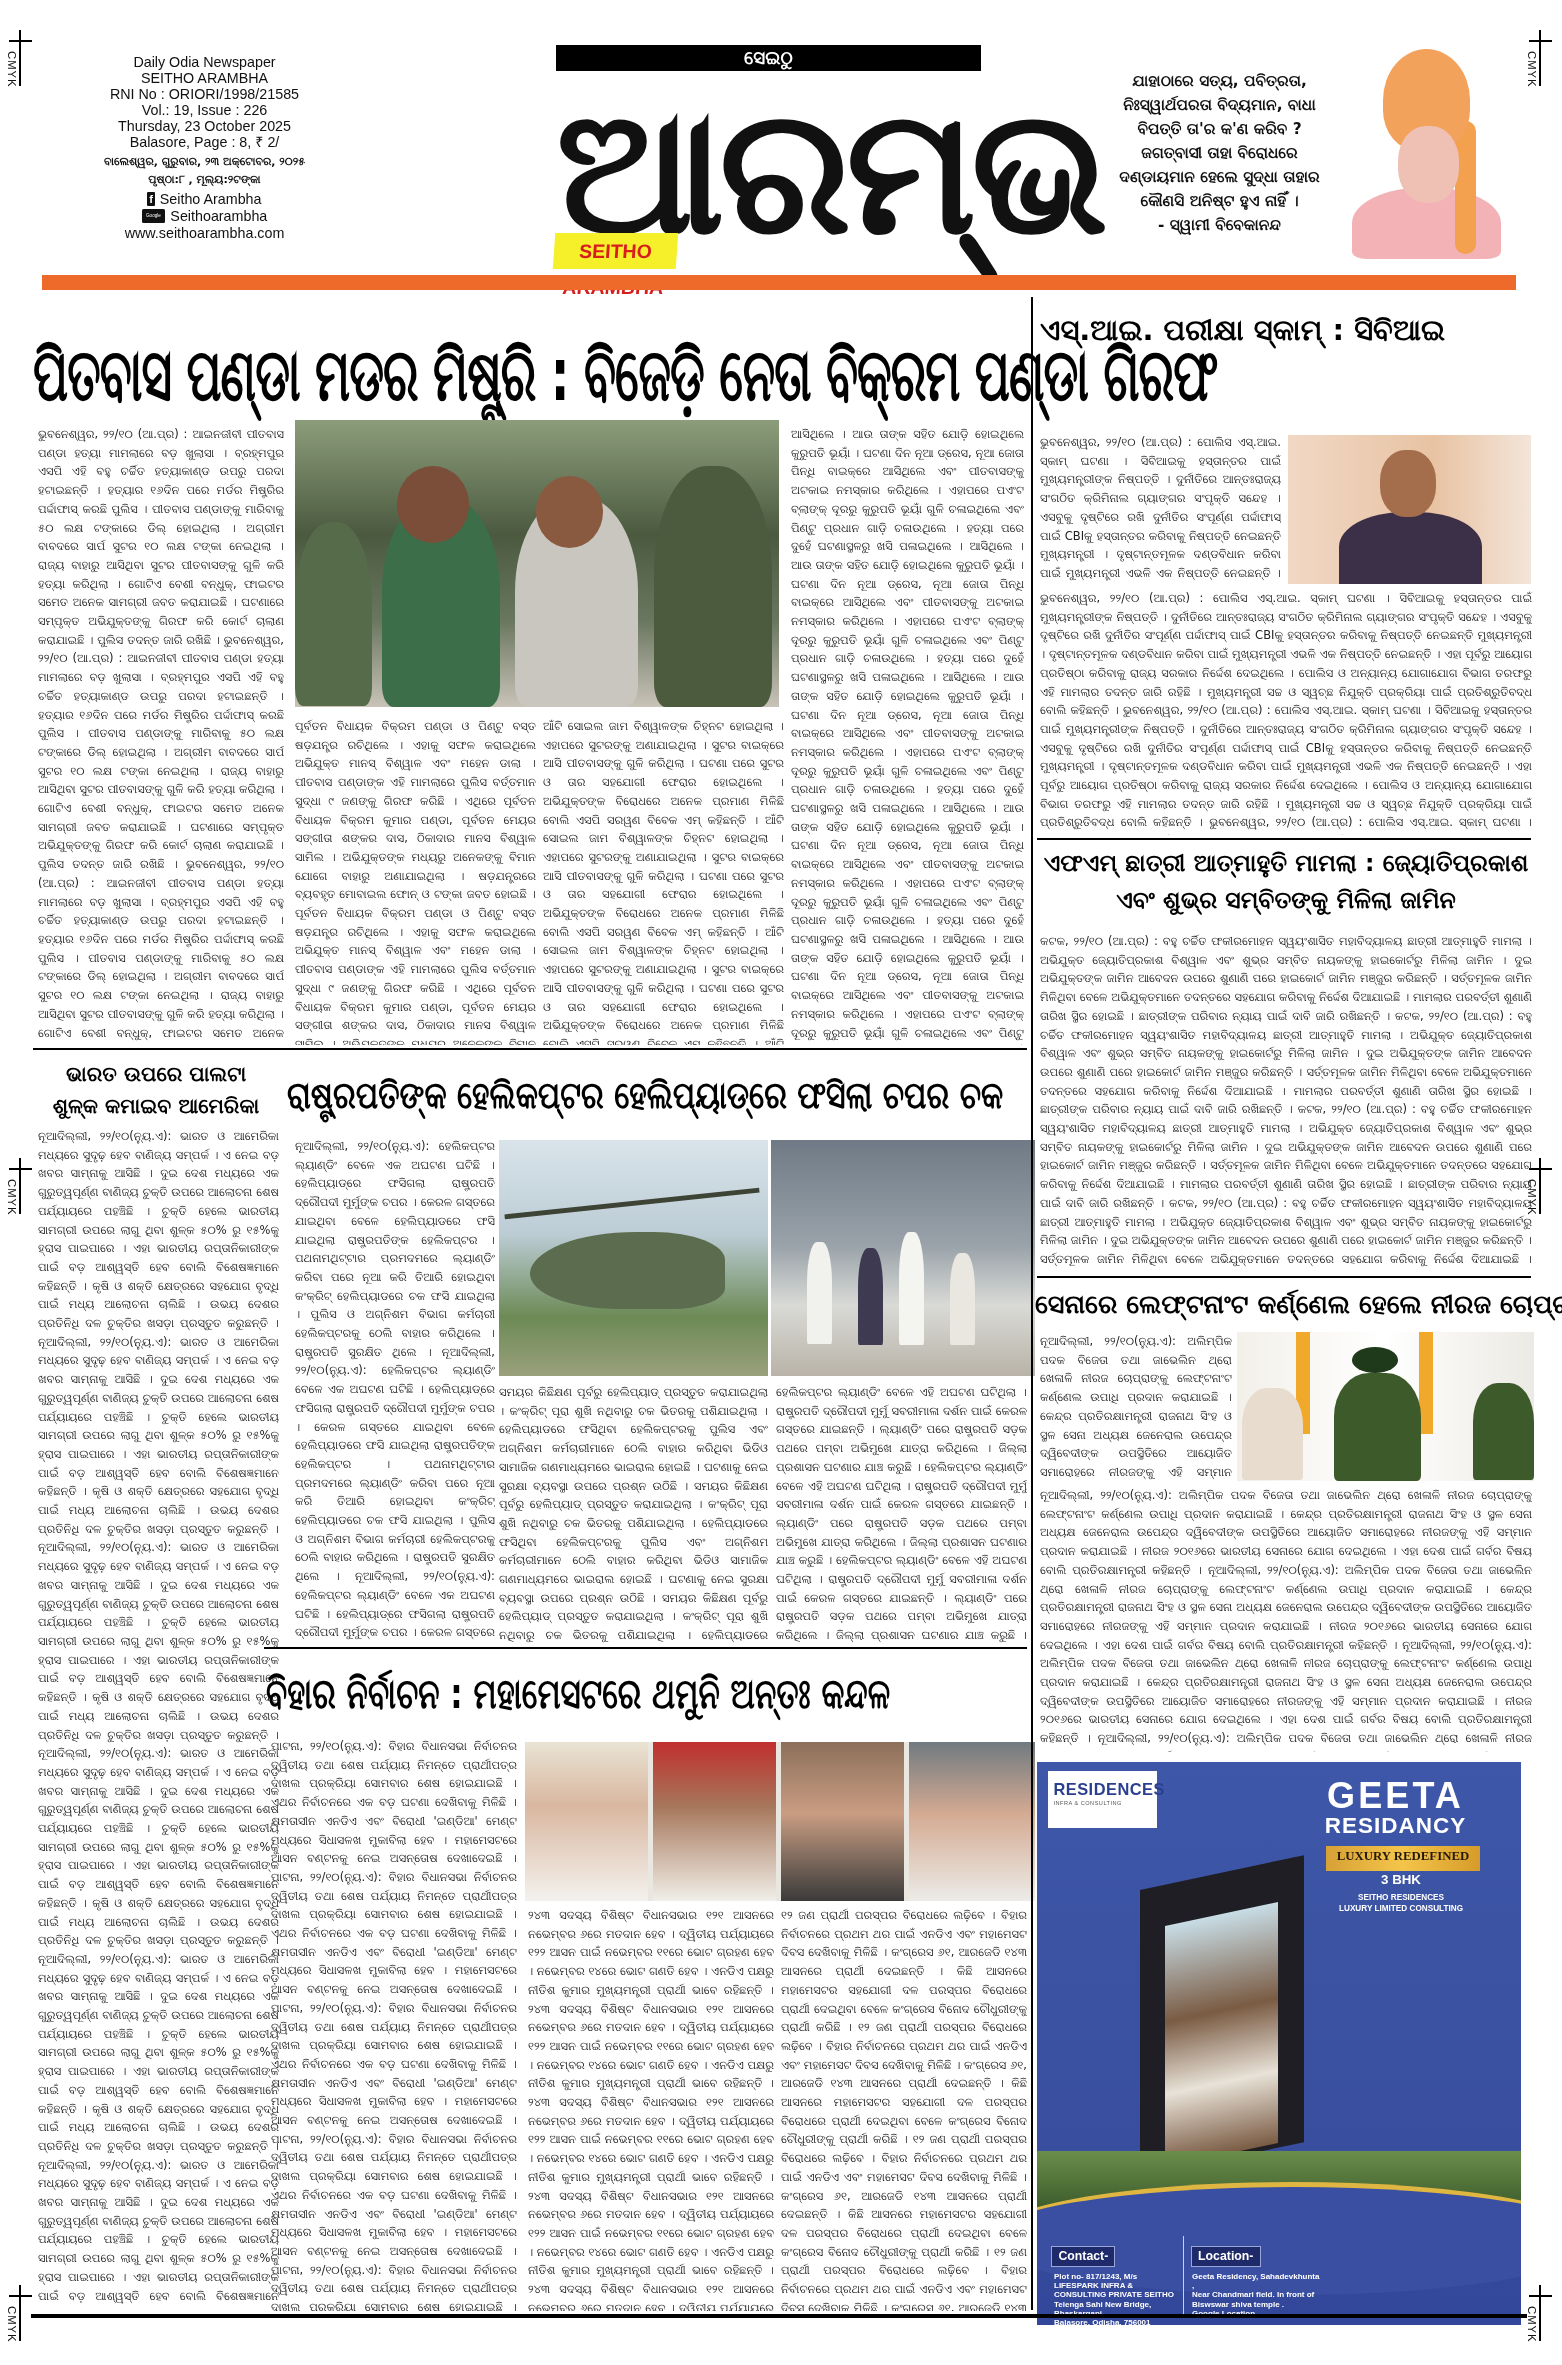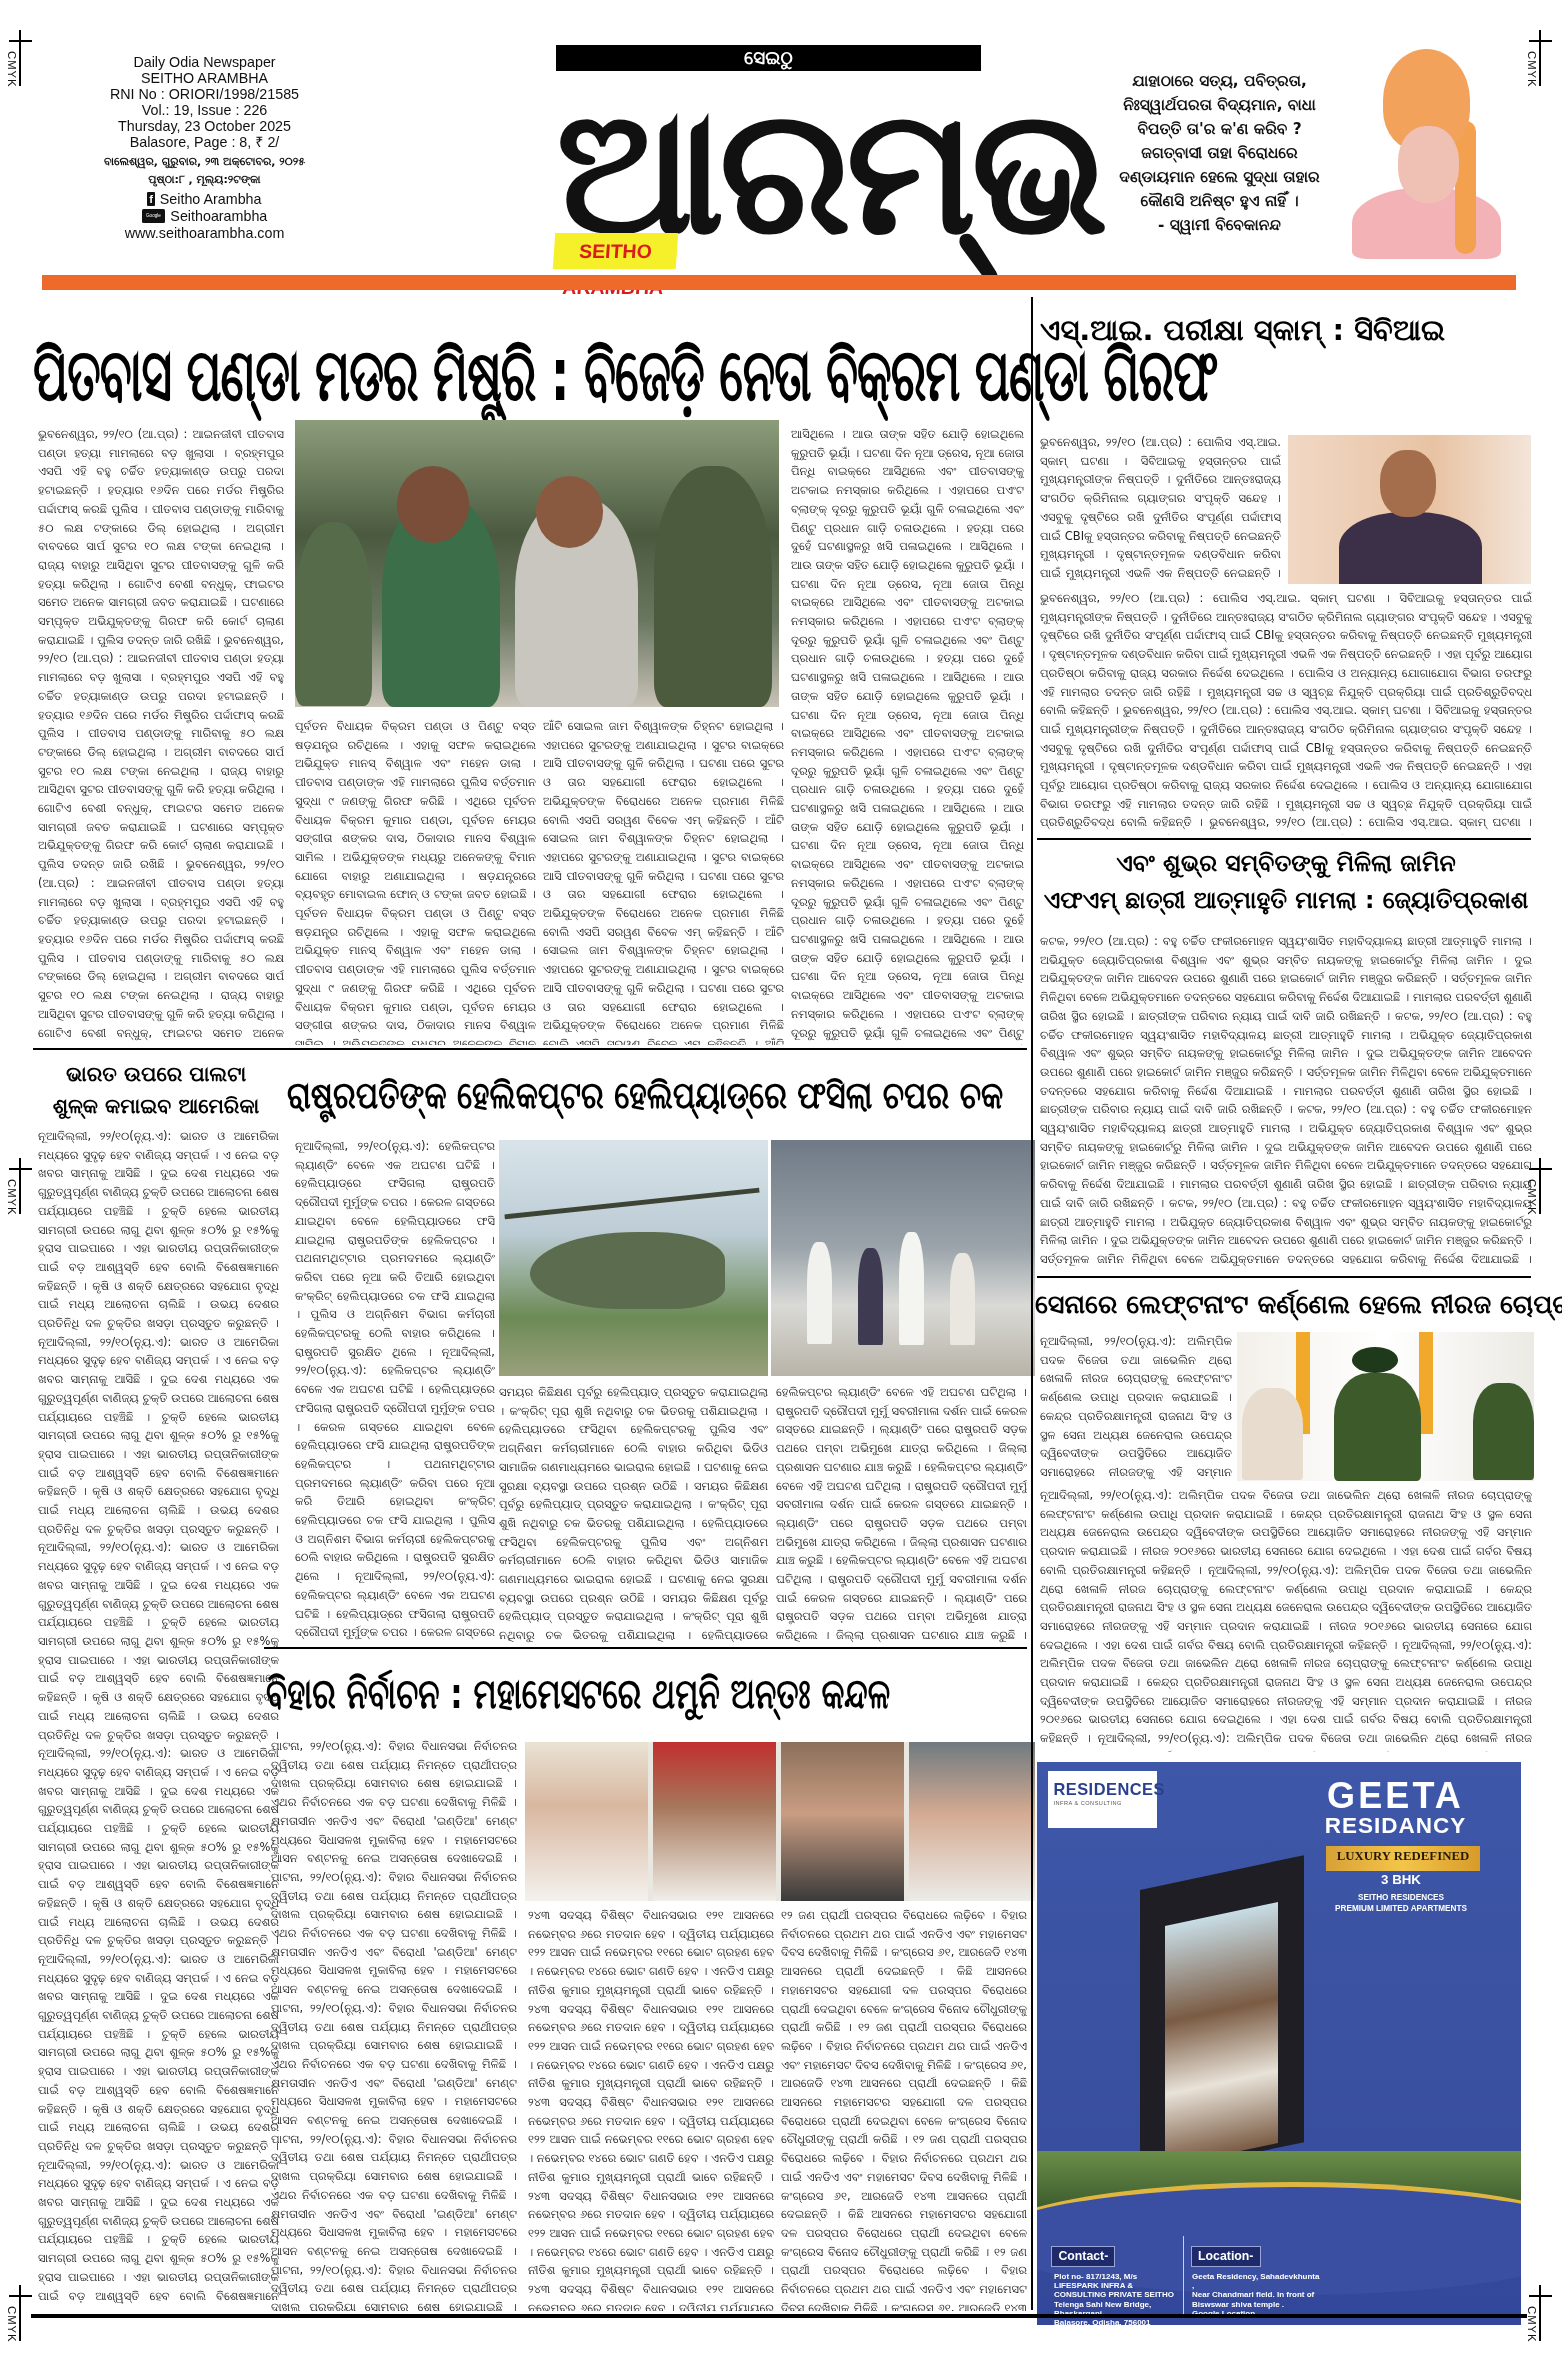--- a/index.html
+++ b/index.html
@@ -199,22 +199,22 @@
 </div>
 <div class="photo ph-cm">
   <div class="coat"></div>
     <div class="head"></div>
 </div>
 <div class="abs col" style="left:1040px;top:589px;width:492px;height:246px;">
   <p>ଭୁବନେଶ୍ୱର, ୨୨/୧୦ (ଆ.ପ୍ର) : ପୋଲିସ ଏସ୍.ଆଇ. ସ୍କାମ୍ ଘଟଣା । ସିବିଆଇକୁ ହସ୍ତାନ୍ତର ପାଇଁ ମୁଖ୍ୟମନ୍ତ୍ରୀଙ୍କ ନିଷ୍ପତ୍ତି । ଦୁର୍ନୀତିରେ ଆନ୍ତଃରାଜ୍ୟ ସଂଗଠିତ କ୍ରିମିନାଲ ଗ୍ୟାଙ୍ଗର ସଂପୃକ୍ତି ସନ୍ଦେହ । ଏସବୁକୁ ଦୃଷ୍ଟିରେ ରଖି ଦୁର୍ନୀତିର ସଂପୂର୍ଣ୍ଣ ପର୍ଦ୍ଦାଫାସ୍ ପାଇଁ CBIକୁ ହସ୍ତାନ୍ତର କରିବାକୁ ନିଷ୍ପତ୍ତି ନେଇଛନ୍ତି ମୁଖ୍ୟମନ୍ତ୍ରୀ । ଦୃଷ୍ଟାନ୍ତମୂଳକ ଦଣ୍ଡବିଧାନ କରିବା ପାଇଁ ମୁଖ୍ୟମନ୍ତ୍ରୀ ଏଭଳି ଏକ ନିଷ୍ପତ୍ତି ନେଇଛନ୍ତି । ଏହା ପୂର୍ବରୁ ଆୟୋଗ ପ୍ରତିଷ୍ଠା କରିବାକୁ ରାଜ୍ୟ ସରକାର ନିର୍ଦ୍ଦେଶ ଦେଇଥିଲେ । ପୋଲିସ ଓ ଅନ୍ୟାନ୍ୟ ଯୋଗାଯୋଗ ବିଭାଗ ତରଫରୁ ଏହି ମାମଲାର ତଦନ୍ତ ଜାରି ରହିଛି । ମୁଖ୍ୟମନ୍ତ୍ରୀ ସଚ୍ଚ ଓ ସ୍ୱଚ୍ଛ ନିଯୁକ୍ତି ପ୍ରକ୍ରିୟା ପାଇଁ ପ୍ରତିଶ୍ରୁତିବଦ୍ଧ ବୋଲି କହିଛନ୍ତି । ଭୁବନେଶ୍ୱର, ୨୨/୧୦ (ଆ.ପ୍ର) : ପୋଲିସ ଏସ୍.ଆଇ. ସ୍କାମ୍ ଘଟଣା । ସିବିଆଇକୁ ହସ୍ତାନ୍ତର ପାଇଁ ମୁଖ୍ୟମନ୍ତ୍ରୀଙ୍କ ନିଷ୍ପତ୍ତି । ଦୁର୍ନୀତିରେ ଆନ୍ତଃରାଜ୍ୟ ସଂଗଠିତ କ୍ରିମିନାଲ ଗ୍ୟାଙ୍ଗର ସଂପୃକ୍ତି ସନ୍ଦେହ । ଏସବୁକୁ ଦୃଷ୍ଟିରେ ରଖି ଦୁର୍ନୀତିର ସଂପୂର୍ଣ୍ଣ ପର୍ଦ୍ଦାଫାସ୍ ପାଇଁ CBIକୁ ହସ୍ତାନ୍ତର କରିବାକୁ ନିଷ୍ପତ୍ତି ନେଇଛନ୍ତି ମୁଖ୍ୟମନ୍ତ୍ରୀ । ଦୃଷ୍ଟାନ୍ତମୂଳକ ଦଣ୍ଡବିଧାନ କରିବା ପାଇଁ ମୁଖ୍ୟମନ୍ତ୍ରୀ ଏଭଳି ଏକ ନିଷ୍ପତ୍ତି ନେଇଛନ୍ତି । ଏହା ପୂର୍ବରୁ ଆୟୋଗ ପ୍ରତିଷ୍ଠା କରିବାକୁ ରାଜ୍ୟ ସରକାର ନିର୍ଦ୍ଦେଶ ଦେଇଥିଲେ । ପୋଲିସ ଓ ଅନ୍ୟାନ୍ୟ ଯୋଗାଯୋଗ ବିଭାଗ ତରଫରୁ ଏହି ମାମଲାର ତଦନ୍ତ ଜାରି ରହିଛି । ମୁଖ୍ୟମନ୍ତ୍ରୀ ସଚ୍ଚ ଓ ସ୍ୱଚ୍ଛ ନିଯୁକ୍ତି ପ୍ରକ୍ରିୟା ପାଇଁ ପ୍ରତିଶ୍ରୁତିବଦ୍ଧ ବୋଲି କହିଛନ୍ତି । ଭୁବନେଶ୍ୱର, ୨୨/୧୦ (ଆ.ପ୍ର) : ପୋଲିସ ଏସ୍.ଆଇ. ସ୍କାମ୍ ଘଟଣା । ସିବିଆଇକୁ ହସ୍ତାନ୍ତର ପାଇଁ ମୁଖ୍ୟମନ୍ତ୍ରୀଙ୍କ ନିଷ୍ପତ୍ତି । ଦୁର୍ନୀତିରେ ଆନ୍ତଃରାଜ୍ୟ ସଂଗଠିତ କ୍ରିମିନାଲ ଗ୍ୟାଙ୍ଗର ସଂପୃକ୍ତି ସନ୍ଦେହ । ଏସବୁକୁ ଦୃଷ୍ଟିରେ ରଖି ଦୁର୍ନୀତିର ସଂପୂର୍ଣ୍ଣ ପର୍ଦ୍ଦାଫାସ୍ ପାଇଁ CBIକୁ ହସ୍ତାନ୍ତର କରିବାକୁ ନିଷ୍ପତ୍ତି ନେଇଛନ୍ତି ମୁଖ୍ୟମନ୍ତ୍ରୀ । ଦୃଷ୍ଟାନ୍ତମୂଳକ ଦଣ୍ଡବିଧାନ କରିବା ପାଇଁ ମୁଖ୍ୟମନ୍ତ୍ରୀ ଏଭଳି ଏକ ନିଷ୍ପତ୍ତି ନେଇଛନ୍ତି । ଏହା ପୂର୍ବରୁ ଆୟୋଗ ପ୍ରତିଷ୍ଠା କରିବାକୁ ରାଜ୍ୟ ସରକାର ନିର୍ଦ୍ଦେଶ ଦେଇଥିଲେ । ପୋଲିସ ଓ ଅନ୍ୟାନ୍ୟ ଯୋଗାଯୋଗ ବିଭାଗ ତରଫରୁ ଏହି ମାମଲାର ତଦନ୍ତ ଜାରି ରହିଛି । ମୁଖ୍ୟମନ୍ତ୍ରୀ ସଚ୍ଚ ଓ ସ୍ୱଚ୍ଛ ନିଯୁକ୍ତି ପ୍ରକ୍ରିୟା ପାଇଁ ପ୍ରତିଶ୍ରୁତିବଦ୍ଧ ବୋଲି କହିଛନ୍ତି । ଭୁବନେଶ୍ୱର, ୨୨/୧୦ (ଆ.ପ୍ର) : ପୋଲିସ ଏସ୍.ଆଇ. ସ୍କାମ୍ ଘଟଣା । ସିବିଆଇକୁ ହସ୍ତାନ୍ତର ପାଇଁ ମୁଖ୍ୟମନ୍ତ୍ରୀଙ୍କ ନିଷ୍ପତ୍ତି । ଦୁର୍ନୀତିରେ ଆନ୍ତଃରାଜ୍ୟ ସଂଗଠିତ କ୍ରିମିନାଲ ଗ୍ୟାଙ୍ଗର ସଂପୃକ୍ତି ସନ୍ଦେହ । ଏସବୁକୁ ଦୃଷ୍ଟିରେ ରଖି ଦୁର୍ନୀତିର ସଂପୂର୍ଣ୍ଣ ପର୍ଦ୍ଦାଫାସ୍ ପାଇଁ CBIକୁ ହସ୍ତାନ୍ତର କରିବାକୁ ନିଷ୍ପତ୍ତି ନେଇଛନ୍ତି ମୁଖ୍ୟମନ୍ତ୍ରୀ । ଦୃଷ୍ଟାନ୍ତମୂଳକ ଦଣ୍ଡବିଧାନ କରିବା ପାଇଁ ମୁଖ୍ୟମନ୍ତ୍ରୀ ଏଭଳି ଏକ ନିଷ୍ପତ୍ତି ନେଇଛନ୍ତି । ଏହା ପୂର୍ବରୁ ଆୟୋଗ ପ୍ରତିଷ୍ଠା କରିବାକୁ ରାଜ୍ୟ ସରକାର ନିର୍ଦ୍ଦେଶ ଦେଇଥିଲେ । ପୋଲିସ ଓ ଅନ୍ୟାନ୍ୟ ଯୋଗାଯୋଗ ବିଭାଗ ତରଫରୁ ଏହି ମାମଲାର ତଦନ୍ତ ଜାରି ରହିଛି । ମୁଖ୍ୟମନ୍ତ୍ରୀ ସଚ୍ଚ ଓ ସ୍ୱଚ୍ଛ ନିଯୁକ୍ତି ପ୍ରକ୍ରିୟା ପାଇଁ ପ୍ରତିଶ୍ରୁତିବଦ୍ଧ ବୋଲି କହିଛନ୍ତି । ଭୁବନେଶ୍ୱର, ୨୨/୧୦ (ଆ.ପ୍ର) : ପୋଲିସ ଏସ୍.ଆଇ. ସ୍କାମ୍ ଘଟଣା । ସିବିଆଇକୁ ହସ୍ତାନ୍ତର ପାଇଁ ମୁଖ୍ୟମନ୍ତ୍ରୀଙ୍କ ନିଷ୍ପତ୍ତି । ଦୁର୍ନୀତିରେ ଆନ୍ତଃରାଜ୍ୟ ସଂଗଠିତ କ୍ରିମିନାଲ ଗ୍ୟାଙ୍ଗର ସଂପୃକ୍ତି ସନ୍ଦେହ । ଏସବୁକୁ ଦୃଷ୍ଟିରେ ରଖି ଦୁର୍ନୀତିର ସଂପୂର୍ଣ୍ଣ ପର୍ଦ୍ଦାଫାସ୍ ପାଇଁ CBIକୁ ହସ୍ତାନ୍ତର କରିବାକୁ ନିଷ୍ପତ୍ତି ନେଇଛନ୍ତି ମୁଖ୍ୟମନ୍ତ୍ରୀ । ଦୃଷ୍ଟାନ୍ତମୂଳକ ଦଣ୍ଡବିଧାନ କରିବା ପାଇଁ ମୁଖ୍ୟମନ୍ତ୍ରୀ ଏଭଳି ଏକ ନିଷ୍ପତ୍ତି ନେଇଛନ୍ତି । ଏହା ପୂର୍ବରୁ ଆୟୋଗ ପ୍ରତିଷ୍ଠା କରିବାକୁ ରାଜ୍ୟ ସରକାର ନିର୍ଦ୍ଦେଶ ଦେଇଥିଲେ । ପୋଲିସ ଓ ଅନ୍ୟାନ୍ୟ ଯୋଗାଯୋଗ ବିଭାଗ ତରଫରୁ ଏହି ମାମଲାର ତଦନ୍ତ ଜାରି ରହିଛି । ମୁଖ୍ୟମନ୍ତ୍ରୀ ସଚ୍ଚ ଓ ସ୍ୱଚ୍ଛ ନିଯୁକ୍ତି ପ୍ରକ୍ରିୟା ପାଇଁ ପ୍ରତିଶ୍ରୁତିବଦ୍ଧ ବୋଲି କହିଛନ୍ତି । ଭୁବନେଶ୍ୱର, ୨୨/୧୦ (ଆ.ପ୍ର) : ପୋଲିସ ଏସ୍.ଆଇ. ସ୍କାମ୍ ଘଟଣା । ସିବିଆଇକୁ ହସ୍ତାନ୍ତର ପାଇଁ ମୁଖ୍ୟମନ୍ତ୍ରୀଙ୍କ ନିଷ୍ପତ୍ତି । ଦୁର୍ନୀତିରେ ଆନ୍ତଃରାଜ୍ୟ ସଂଗଠିତ କ୍ରିମିନାଲ ଗ୍ୟାଙ୍ଗର ସଂପୃକ୍ତି ସନ୍ଦେହ । ଏସବୁକୁ ଦୃଷ୍ଟିରେ ରଖି ଦୁର୍ନୀତିର ସଂପୂର୍ଣ୍ଣ ପର୍ଦ୍ଦାଫାସ୍ ପାଇଁ CBIକୁ ହସ୍ତାନ୍ତର କରିବାକୁ ନିଷ୍ପତ୍ତି ନେଇଛନ୍ତି ମୁଖ୍ୟମନ୍ତ୍ରୀ । ଦୃଷ୍ଟାନ୍ତମୂଳକ ଦଣ୍ଡବିଧାନ କରିବା ପାଇଁ ମୁଖ୍ୟମନ୍ତ୍ରୀ ଏଭଳି ଏକ ନିଷ୍ପତ୍ତି ନେଇଛନ୍ତି । ଏହା ପୂର୍ବରୁ ଆୟୋଗ ପ୍ରତିଷ୍ଠା କରିବାକୁ ରାଜ୍ୟ ସରକାର ନିର୍ଦ୍ଦେଶ ଦେଇଥିଲେ । ପୋଲିସ ଓ ଅନ୍ୟାନ୍ୟ ଯୋଗାଯୋଗ ବିଭାଗ ତରଫରୁ ଏହି ମାମଲାର ତଦନ୍ତ ଜାରି ରହିଛି । ମୁଖ୍ୟମନ୍ତ୍ରୀ ସଚ୍ଚ ଓ ସ୍ୱଚ୍ଛ ନିଯୁକ୍ତି ପ୍ରକ୍ରିୟା ପାଇଁ ପ୍ରତିଶ୍ରୁତିବଦ୍ଧ ବୋଲି କହିଛନ୍ତି । </p>
 </div>
 
 <div class="abs hl hl-right2">
+  <div>ଏଫଏମ୍ ଛାତ୍ରୀ ଆତ୍ମାହୁତି ମାମଲା : ଜ୍ୟୋତିପ୍ରକାଶ</div>
   <div>ଏବଂ ଶୁଭ୍ର ସମ୍ବିତଙ୍କୁ ମିଳିଲା ଜାମିନ</div>
-  <div>ଏଫଏମ୍ ଛାତ୍ରୀ ଆତ୍ମାହୁତି ମାମଲା : ଜ୍ୟୋତିପ୍ରକାଶ</div>
 </div>
 <div class="abs col" style="left:1040px;top:932px;width:492px;height:338px;">
   <p>କଟକ, ୨୨/୧୦ (ଆ.ପ୍ର) : ବହୁ ଚର୍ଚ୍ଚିତ ଫକୀରମୋହନ ସ୍ୱୟଂଶାସିତ ମହାବିଦ୍ୟାଳୟ ଛାତ୍ରୀ ଆତ୍ମାହୁତି ମାମଲା । ଅଭିଯୁକ୍ତ ଜ୍ୟୋତିପ୍ରକାଶ ବିଶ୍ୱାଳ ଏବଂ ଶୁଭ୍ର ସମ୍ବିତ ନାୟକଙ୍କୁ ହାଇକୋର୍ଟରୁ ମିଳିଲା ଜାମିନ । ଦୁଇ ଅଭିଯୁକ୍ତଙ୍କ ଜାମିନ ଆବେଦନ ଉପରେ ଶୁଣାଣି ପରେ ହାଇକୋର୍ଟ ଜାମିନ ମଞ୍ଜୁର କରିଛନ୍ତି । ସର୍ତ୍ତମୂଳକ ଜାମିନ ମିଳିଥିବା ବେଳେ ଅଭିଯୁକ୍ତମାନେ ତଦନ୍ତରେ ସହଯୋଗ କରିବାକୁ ନିର୍ଦ୍ଦେଶ ଦିଆଯାଇଛି । ମାମଲାର ପରବର୍ତ୍ତୀ ଶୁଣାଣି ତାରିଖ ସ୍ଥିର ହୋଇଛି । ଛାତ୍ରୀଙ୍କ ପରିବାର ନ୍ୟାୟ ପାଇଁ ଦାବି ଜାରି ରଖିଛନ୍ତି । କଟକ, ୨୨/୧୦ (ଆ.ପ୍ର) : ବହୁ ଚର୍ଚ୍ଚିତ ଫକୀରମୋହନ ସ୍ୱୟଂଶାସିତ ମହାବିଦ୍ୟାଳୟ ଛାତ୍ରୀ ଆତ୍ମାହୁତି ମାମଲା । ଅଭିଯୁକ୍ତ ଜ୍ୟୋତିପ୍ରକାଶ ବିଶ୍ୱାଳ ଏବଂ ଶୁଭ୍ର ସମ୍ବିତ ନାୟକଙ୍କୁ ହାଇକୋର୍ଟରୁ ମିଳିଲା ଜାମିନ । ଦୁଇ ଅଭିଯୁକ୍ତଙ୍କ ଜାମିନ ଆବେଦନ ଉପରେ ଶୁଣାଣି ପରେ ହାଇକୋର୍ଟ ଜାମିନ ମଞ୍ଜୁର କରିଛନ୍ତି । ସର୍ତ୍ତମୂଳକ ଜାମିନ ମିଳିଥିବା ବେଳେ ଅଭିଯୁକ୍ତମାନେ ତଦନ୍ତରେ ସହଯୋଗ କରିବାକୁ ନିର୍ଦ୍ଦେଶ ଦିଆଯାଇଛି । ମାମଲାର ପରବର୍ତ୍ତୀ ଶୁଣାଣି ତାରିଖ ସ୍ଥିର ହୋଇଛି । ଛାତ୍ରୀଙ୍କ ପରିବାର ନ୍ୟାୟ ପାଇଁ ଦାବି ଜାରି ରଖିଛନ୍ତି । କଟକ, ୨୨/୧୦ (ଆ.ପ୍ର) : ବହୁ ଚର୍ଚ୍ଚିତ ଫକୀରମୋହନ ସ୍ୱୟଂଶାସିତ ମହାବିଦ୍ୟାଳୟ ଛାତ୍ରୀ ଆତ୍ମାହୁତି ମାମଲା । ଅଭିଯୁକ୍ତ ଜ୍ୟୋତିପ୍ରକାଶ ବିଶ୍ୱାଳ ଏବଂ ଶୁଭ୍ର ସମ୍ବିତ ନାୟକଙ୍କୁ ହାଇକୋର୍ଟରୁ ମିଳିଲା ଜାମିନ । ଦୁଇ ଅଭିଯୁକ୍ତଙ୍କ ଜାମିନ ଆବେଦନ ଉପରେ ଶୁଣାଣି ପରେ ହାଇକୋର୍ଟ ଜାମିନ ମଞ୍ଜୁର କରିଛନ୍ତି । ସର୍ତ୍ତମୂଳକ ଜାମିନ ମିଳିଥିବା ବେଳେ ଅଭିଯୁକ୍ତମାନେ ତଦନ୍ତରେ ସହଯୋଗ କରିବାକୁ ନିର୍ଦ୍ଦେଶ ଦିଆଯାଇଛି । ମାମଲାର ପରବର୍ତ୍ତୀ ଶୁଣାଣି ତାରିଖ ସ୍ଥିର ହୋଇଛି । ଛାତ୍ରୀଙ୍କ ପରିବାର ନ୍ୟାୟ ପାଇଁ ଦାବି ଜାରି ରଖିଛନ୍ତି । କଟକ, ୨୨/୧୦ (ଆ.ପ୍ର) : ବହୁ ଚର୍ଚ୍ଚିତ ଫକୀରମୋହନ ସ୍ୱୟଂଶାସିତ ମହାବିଦ୍ୟାଳୟ ଛାତ୍ରୀ ଆତ୍ମାହୁତି ମାମଲା । ଅଭିଯୁକ୍ତ ଜ୍ୟୋତିପ୍ରକାଶ ବିଶ୍ୱାଳ ଏବଂ ଶୁଭ୍ର ସମ୍ବିତ ନାୟକଙ୍କୁ ହାଇକୋର୍ଟରୁ ମିଳିଲା ଜାମିନ । ଦୁଇ ଅଭିଯୁକ୍ତଙ୍କ ଜାମିନ ଆବେଦନ ଉପରେ ଶୁଣାଣି ପରେ ହାଇକୋର୍ଟ ଜାମିନ ମଞ୍ଜୁର କରିଛନ୍ତି । ସର୍ତ୍ତମୂଳକ ଜାମିନ ମିଳିଥିବା ବେଳେ ଅଭିଯୁକ୍ତମାନେ ତଦନ୍ତରେ ସହଯୋଗ କରିବାକୁ ନିର୍ଦ୍ଦେଶ ଦିଆଯାଇଛି । ମାମଲାର ପରବର୍ତ୍ତୀ ଶୁଣାଣି ତାରିଖ ସ୍ଥିର ହୋଇଛି । ଛାତ୍ରୀଙ୍କ ପରିବାର ନ୍ୟାୟ ପାଇଁ ଦାବି ଜାରି ରଖିଛନ୍ତି । କଟକ, ୨୨/୧୦ (ଆ.ପ୍ର) : ବହୁ ଚର୍ଚ୍ଚିତ ଫକୀରମୋହନ ସ୍ୱୟଂଶାସିତ ମହାବିଦ୍ୟାଳୟ ଛାତ୍ରୀ ଆତ୍ମାହୁତି ମାମଲା । ଅଭିଯୁକ୍ତ ଜ୍ୟୋତିପ୍ରକାଶ ବିଶ୍ୱାଳ ଏବଂ ଶୁଭ୍ର ସମ୍ବିତ ନାୟକଙ୍କୁ ହାଇକୋର୍ଟରୁ ମିଳିଲା ଜାମିନ । ଦୁଇ ଅଭିଯୁକ୍ତଙ୍କ ଜାମିନ ଆବେଦନ ଉପରେ ଶୁଣାଣି ପରେ ହାଇକୋର୍ଟ ଜାମିନ ମଞ୍ଜୁର କରିଛନ୍ତି । ସର୍ତ୍ତମୂଳକ ଜାମିନ ମିଳିଥିବା ବେଳେ ଅଭିଯୁକ୍ତମାନେ ତଦନ୍ତରେ ସହଯୋଗ କରିବାକୁ ନିର୍ଦ୍ଦେଶ ଦିଆଯାଇଛି । ମାମଲାର ପରବର୍ତ୍ତୀ ଶୁଣାଣି ତାରିଖ ସ୍ଥିର ହୋଇଛି । ଛାତ୍ରୀଙ୍କ ପରିବାର ନ୍ୟାୟ ପାଇଁ ଦାବି ଜାରି ରଖିଛନ୍ତି । କଟକ, ୨୨/୧୦ (ଆ.ପ୍ର) : ବହୁ ଚର୍ଚ୍ଚିତ ଫକୀରମୋହନ ସ୍ୱୟଂଶାସିତ ମହାବିଦ୍ୟାଳୟ ଛାତ୍ରୀ ଆତ୍ମାହୁତି ମାମଲା । ଅଭିଯୁକ୍ତ ଜ୍ୟୋତିପ୍ରକାଶ ବିଶ୍ୱାଳ ଏବଂ ଶୁଭ୍ର ସମ୍ବିତ ନାୟକଙ୍କୁ ହାଇକୋର୍ଟରୁ ମିଳିଲା ଜାମିନ । ଦୁଇ ଅଭିଯୁକ୍ତଙ୍କ ଜାମିନ ଆବେଦନ ଉପରେ ଶୁଣାଣି ପରେ ହାଇକୋର୍ଟ ଜାମିନ ମଞ୍ଜୁର କରିଛନ୍ତି । ସର୍ତ୍ତମୂଳକ ଜାମିନ ମିଳିଥିବା ବେଳେ ଅଭିଯୁକ୍ତମାନେ ତଦନ୍ତରେ ସହଯୋଗ କରିବାକୁ ନିର୍ଦ୍ଦେଶ ଦିଆଯାଇଛି । ମାମଲାର ପରବର୍ତ୍ତୀ ଶୁଣାଣି ତାରିଖ ସ୍ଥିର ହୋଇଛି । ଛାତ୍ରୀଙ୍କ ପରିବାର ନ୍ୟାୟ ପାଇଁ ଦାବି ଜାରି ରଖିଛନ୍ତି । </p>
 </div>
 
 <div class="abs hl hl-india">
   <div>ଭାରତ ଉପରେ ପାଲଟା</div>
   <div>ଶୁଳ୍କ କମାଇବ ଆମେରିକା</div>
 </div>
 <div class="abs col" style="left:38px;top:1127px;width:241px;height:1178px;">
@@ -278,21 +278,21 @@
 <div class="abs ad">
   <div class="logo-box">
     <div class="brand">RESIDENCES</div>
     <div class="sub">INFRA &amp; CONSULTING</div>
   </div>
   <div class="title1">GEETA</div>
   <div class="title2">RESIDANCY</div>
   <div class="tagline">LUXURY REDEFINED</div>
   <div class="bhk">3 BHK</div>
   <div class="feat" style="top:131px;">SEITHO RESIDENCES</div>
-  <div class="feat" style="top:142px;">PREMIUM LIMITED APARTMENTS</div>
+  <div class="feat" style="top:142px;">LUXURY LIMITED CONSULTING</div>
   <div class="building">
       <div class="frame"></div>
       <div class="inner"></div>
     </div>
   <div class="garden"></div>
   <div class="wave"></div>
   <div class="divider"></div>
   <div class="contact-hd">Contact-</div>
   <div class="loc-hd">Location-</div>
   <div class="contact-lines">

